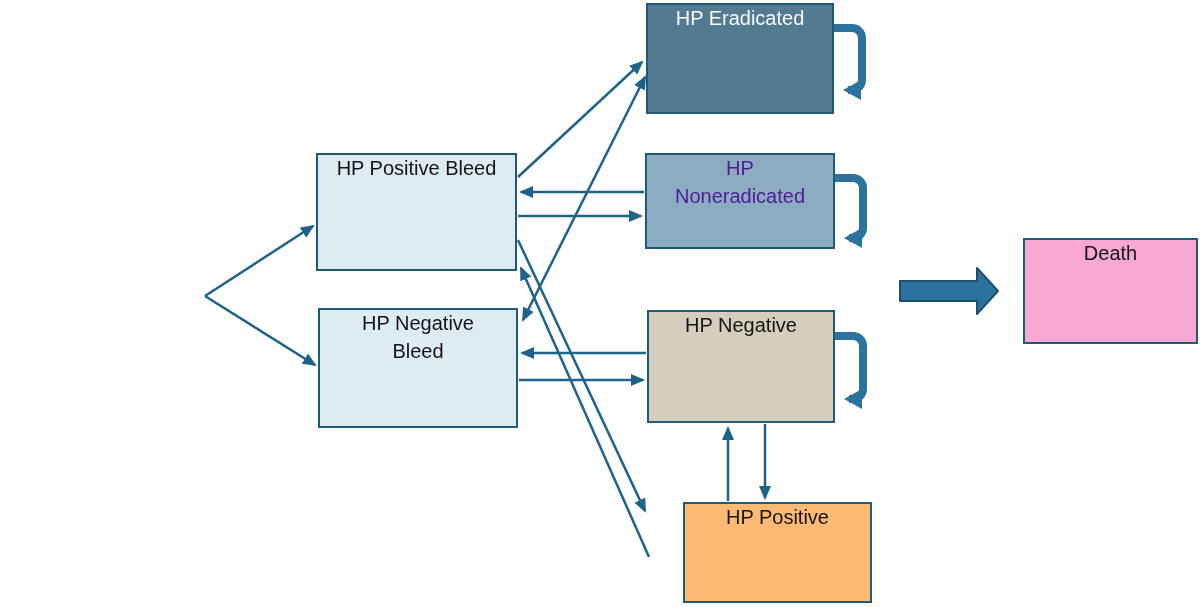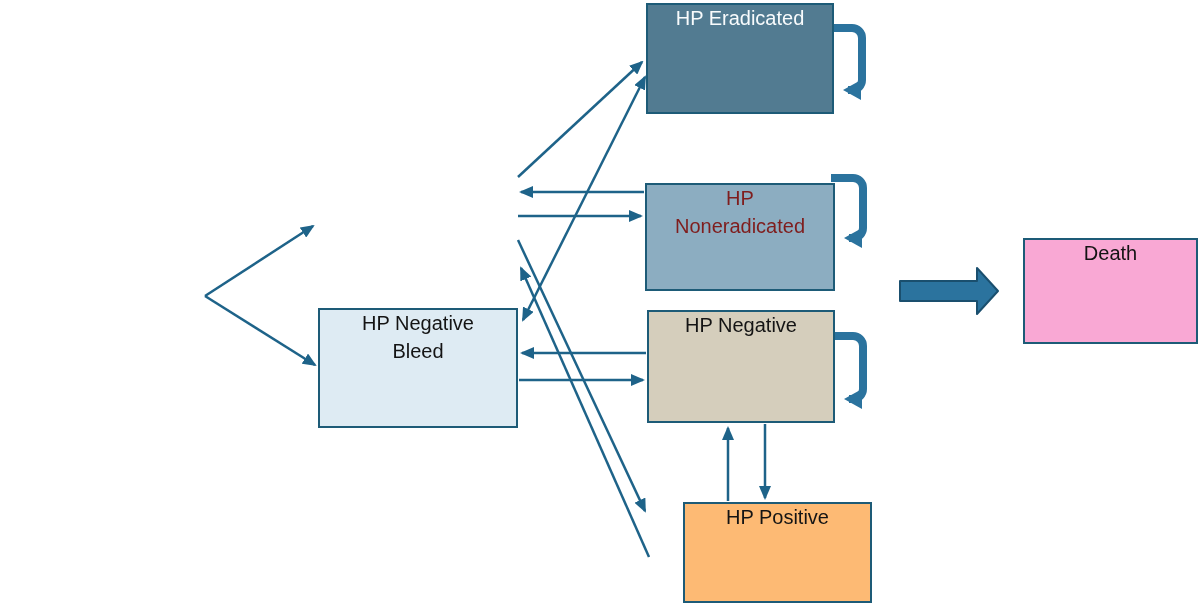--- a/index.html
+++ b/index.html
@@ -19,21 +19,21 @@
     font-size:20px;
     line-height:1.38;
     color:#141414;
     white-space:pre-line;
     z-index:2;
   }
   #node-hospitalized   {left:3px;   top:238px; width:200px; height:116px; background:#eae8e1;}
   #node-hp-positive-bleed{left:316px; top:153px; width:201px; height:118px; background:#deebf3;}
   #node-hp-negative-bleed{left:318px; top:308px; width:200px; height:120px; background:#deebf3;}
   #node-hp-eradicated  {left:646px; top:3px;   width:188px; height:111px; background:#527b91; color:#f8fbfc;}
-  #node-hp-noneradicated{left:645px; top:153px; width:190px; height:108px; background:#8cadc1; color:#7f1d1d;margin-top:30px;}
+  #node-hp-noneradicated{left:645px; top:153px; width:190px; height:96px; background:#8cadc1; color:#4c1d95;}
   #node-hp-negative    {left:647px; top:310px; width:188px; height:113px; background:#d5cebc;}
   #node-hp-positive    {left:648px; top:502px; width:189px; height:101px; background:#fdba74;margin-left:35px;}
   #node-death          {left:1023px;top:238px; width:175px; height:106px; background:#f9a8d4;}
   #arrows{position:absolute;left:0;top:0;width:1200px;height:607px;z-index:1;}
   .edge{stroke:#1e6389;stroke-width:2.5;fill:none;}
   .loop{stroke:#2b739e;stroke-width:8;fill:none;stroke-linejoin:round;}
   .block-arrow{fill:#2b739e;stroke:#1a4f6e;stroke-width:2;stroke-linejoin:round;}
 </style>
 </head>
 <body>
@@ -70,20 +70,23 @@
 
     <path class="loop" d="M 830 28 h 22 a 10 10 0 0 1 10 10 v 42 a 10 10 0 0 1 -10 10 h -4" marker-end="url(#ahBig)"></path>
     <path class="loop" d="M 831 178 h 22 a 10 10 0 0 1 10 10 v 40 a 10 10 0 0 1 -10 10 h -4" marker-end="url(#ahBig)"></path>
     <path class="loop" d="M 831 336 h 22 a 10 10 0 0 1 10 10 v 43 a 10 10 0 0 1 -10 10 h -4" marker-end="url(#ahBig)"></path>
     <path class="loop" d="M 833 527 h 22 a 10 10 0 0 1 10 10 v 42 a 10 10 0 0 1 -10 10 h -4" marker-end="url(#ahBig)"></path>
 
     <polygon class="block-arrow" points="900,281 977,281 977,268 998,291 977,314 977,301 900,301"></polygon>
   </svg>
 
 
+  <div class="node" id="node-hp-positive-bleed">
+    <span>HP Positive Bleed</span>
+  </div>
 
   <div class="node" id="node-hp-negative-bleed">
     <span>HP Negative
 Bleed</span>
   </div>
 
   <div class="node" id="node-hp-eradicated">
     <span>HP Eradicated</span>
   </div>
 

